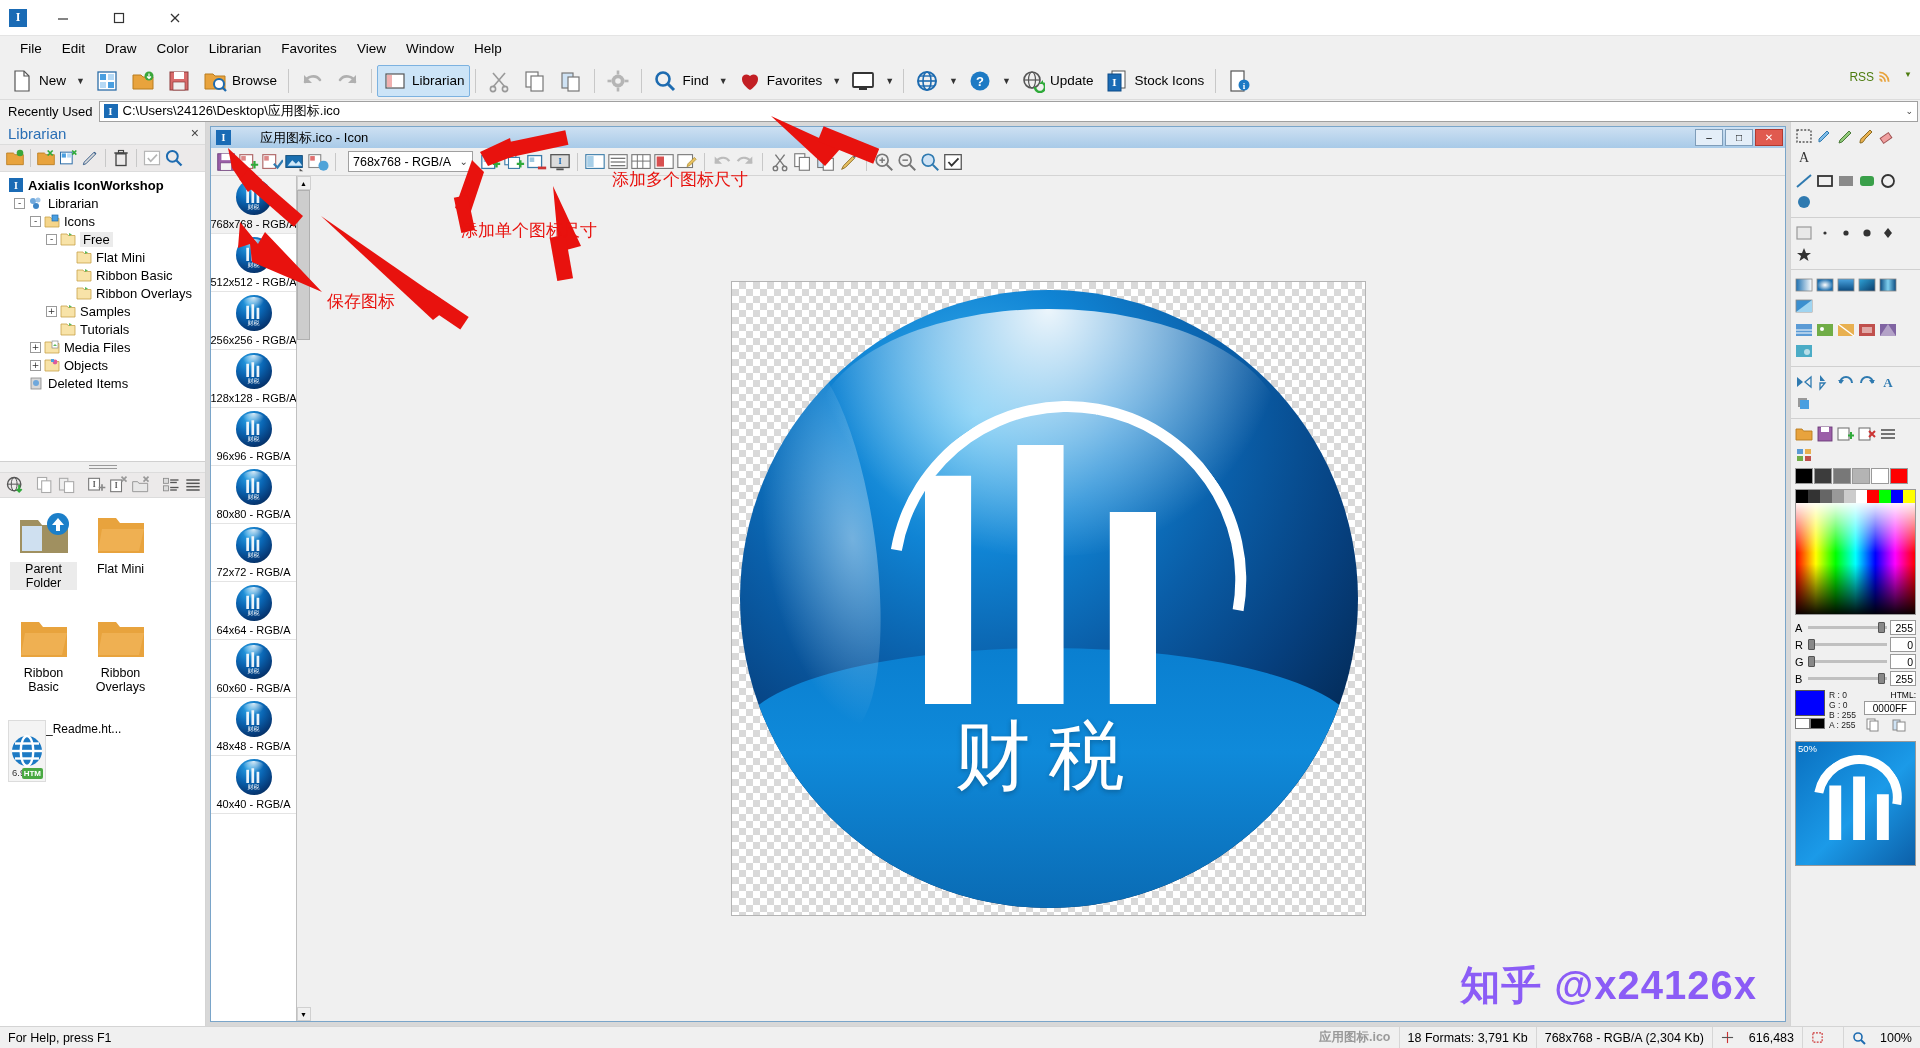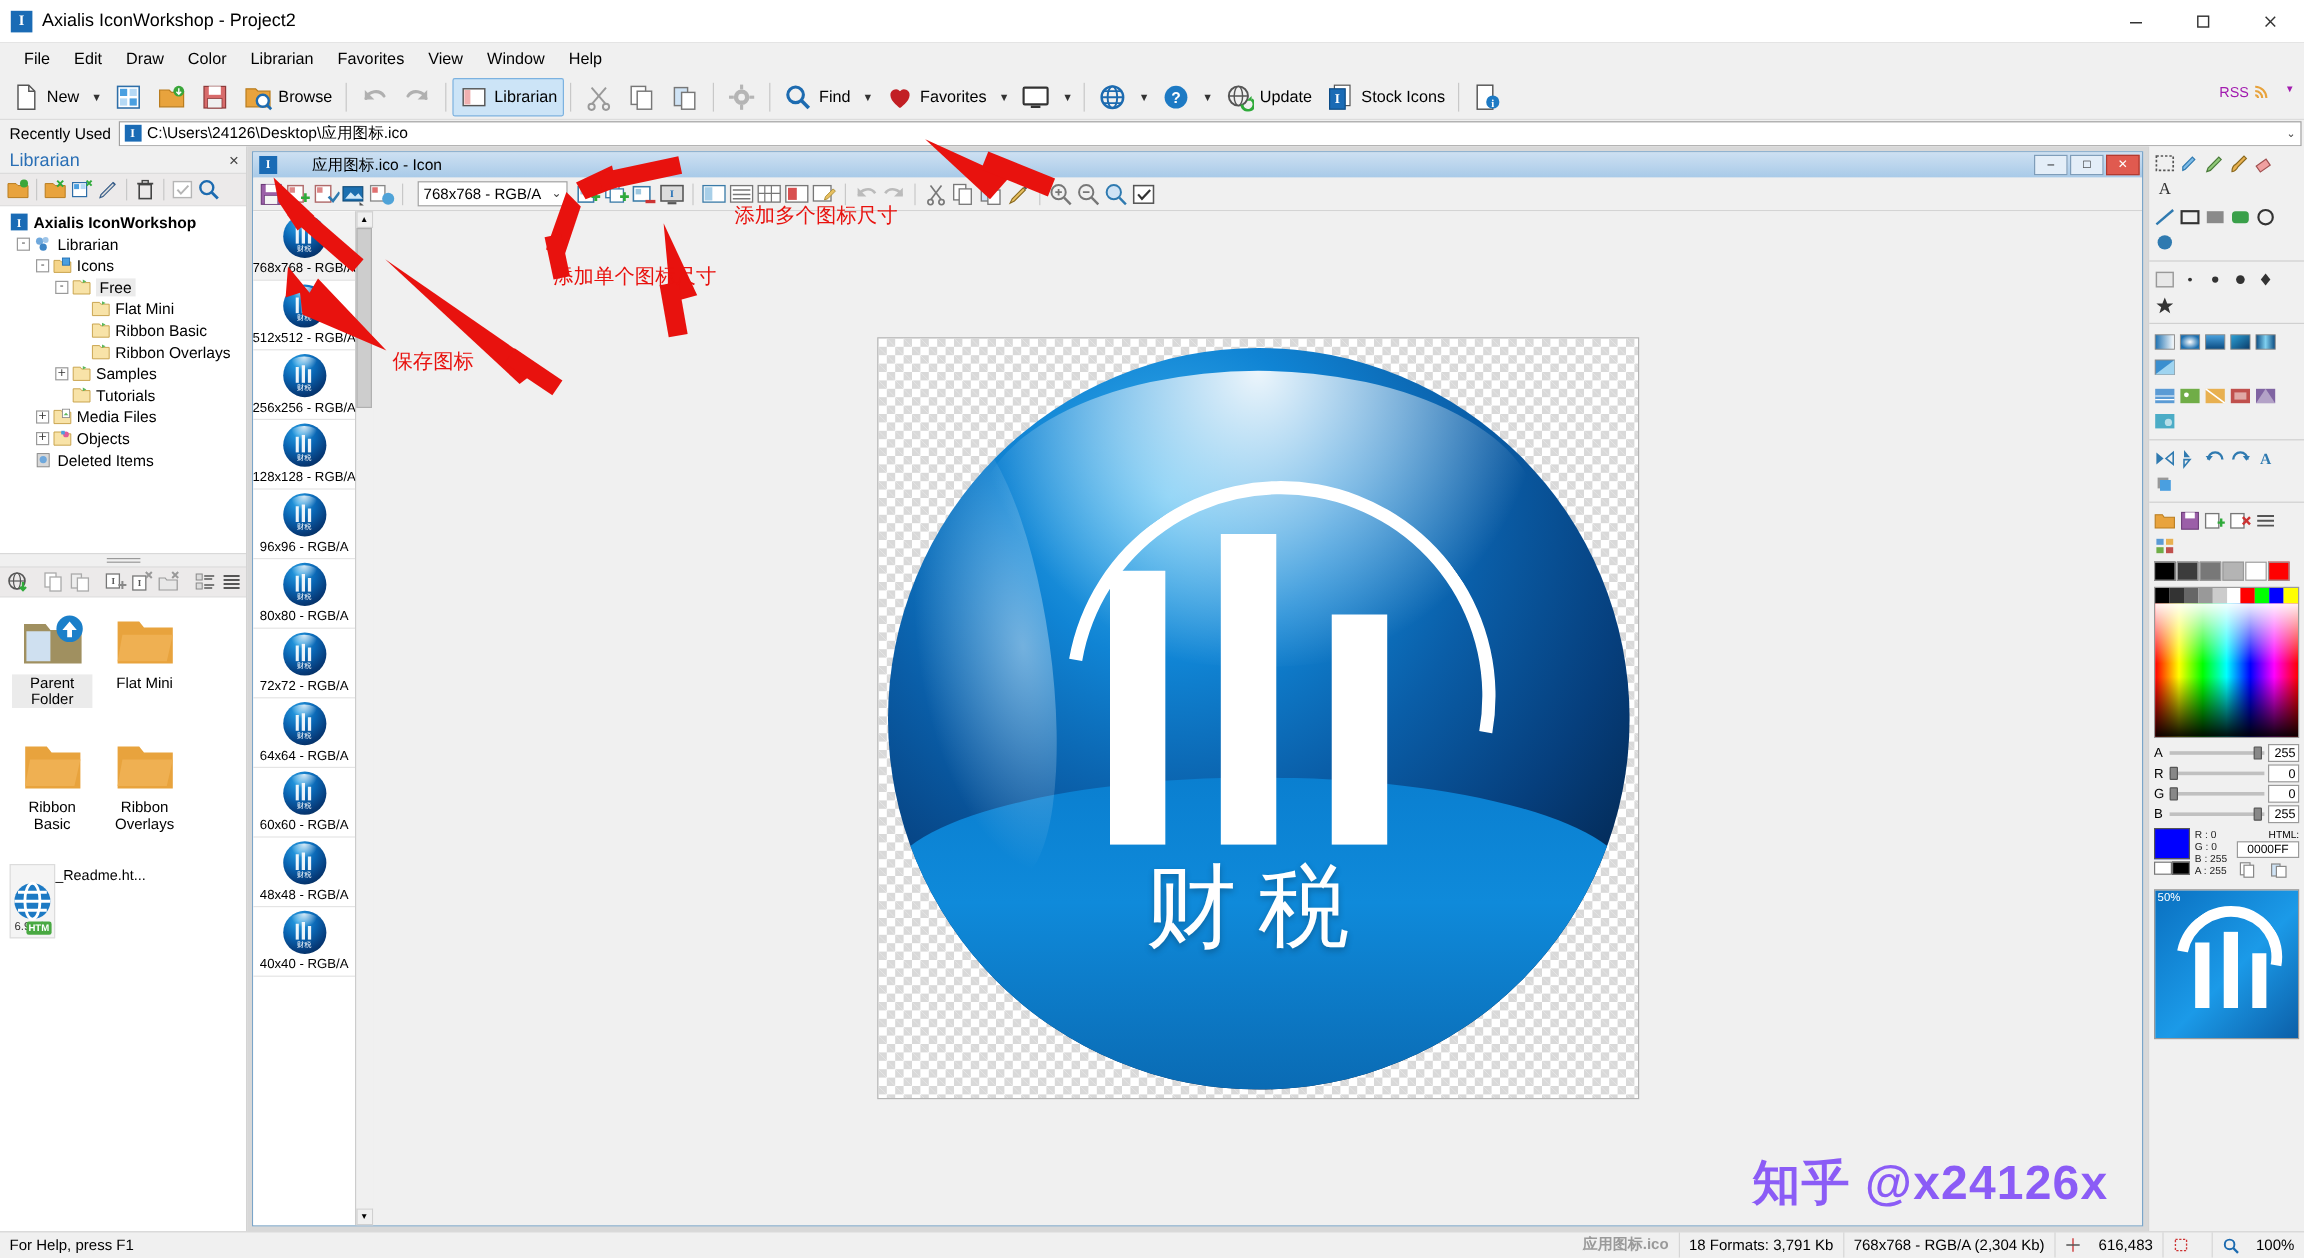--- a/index.html
+++ b/index.html
@@ -51,21 +51,21 @@
     border: 1px solid transparent; border-radius: 2px; white-space: nowrap; justify-content: center;
   }
   .tb-btn.active { background: #cce4f7; border-color: #7cb2e0; }
   .tb-label { font-size: 13.5px; }
   .tb-sep { width: 1px; height: 24px; background: #c8c8c8; margin: 0 5px; }
   .tb-caret { font-size: 9px; color: #333; padding: 0 4px; }
   .ico { width: 24px; height: 24px; display: inline-block; position: relative; flex: 0 0 24px; }
   .ico svg { display: block; width: 24px; height: 24px; }
   .rss-corner {
     position: absolute; right: 8px; top: 8px; display: flex; align-items: flex-start;
-    gap: 3px; font-size: 12px; color: #a21caf;
+    gap: 3px; font-size: 12px; color: #4d7c0f;
   }
 
   
   .addrbar {
     height: 22px; display: flex; align-items: center; background: #f0f0f0;
     flex: 0 0 22px; padding-left: 8px; gap: 6px;
   }
   .addr-label { font-size: 13px; color: #000; }
   .addr-input {
     flex: 1; height: 21px; background: #fff; border: 1px solid #a0a0a0;
@@ -279,21 +279,20 @@
   .sb-cell.grow { flex: 1; border-right: none; }
   .sb-doc { color: #9a9a9a; font-weight: bold; }
 </style>
 </head>
 <body>
 
 <div class="app">
 
   <div class="titlebar">
     <div class="app-icon">I</div>
-    <div class="title">Axialis IconWorkshop - Project2</div>
     <div class="winbtns">
       <div class="winbtn">
         <svg width="12" height="12" viewBox="0 0 12 12">
             <line x1="1" y1="7" x2="11" y2="7" stroke="#333" stroke-width="1.2"></line>
           </svg>
       </div>
       <div class="winbtn">
         <svg width="12" height="12" viewBox="0 0 12 12">
             <rect x="1.5" y="1.5" width="9" height="9" fill="none" stroke="#333" stroke-width="1.2"></rect>
           </svg>

